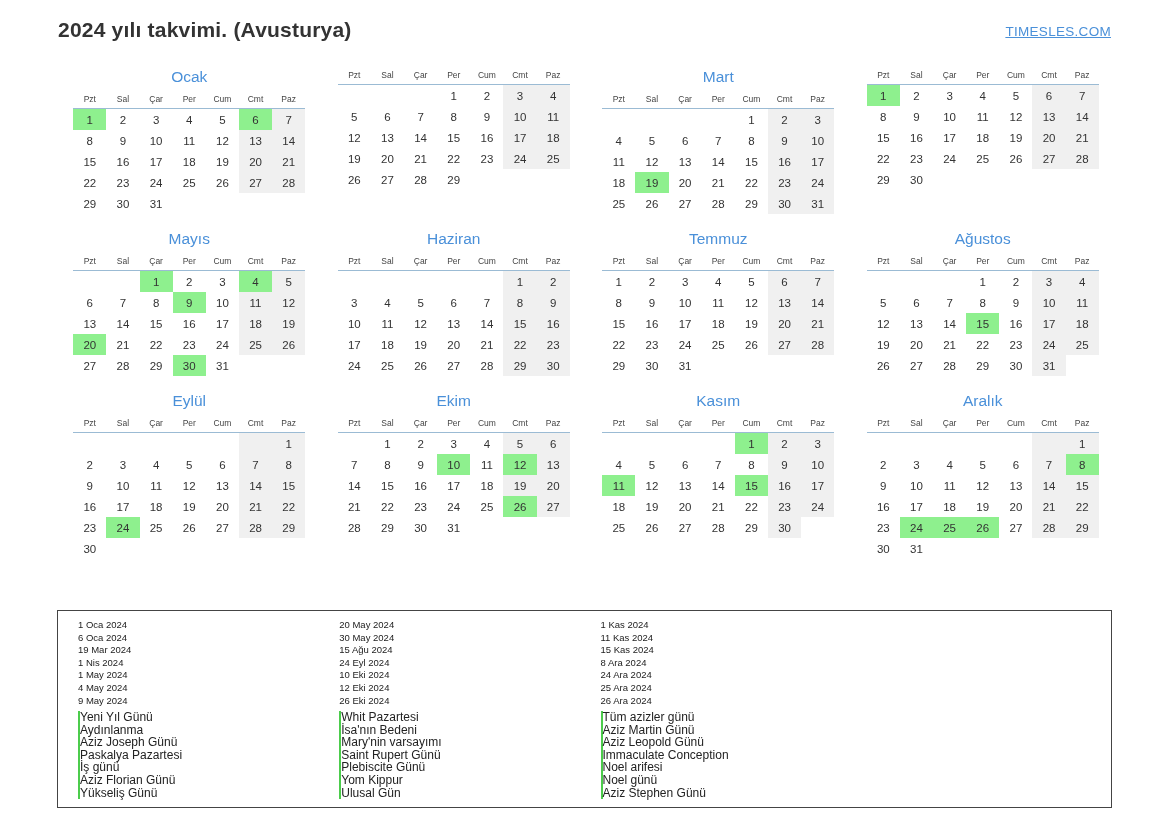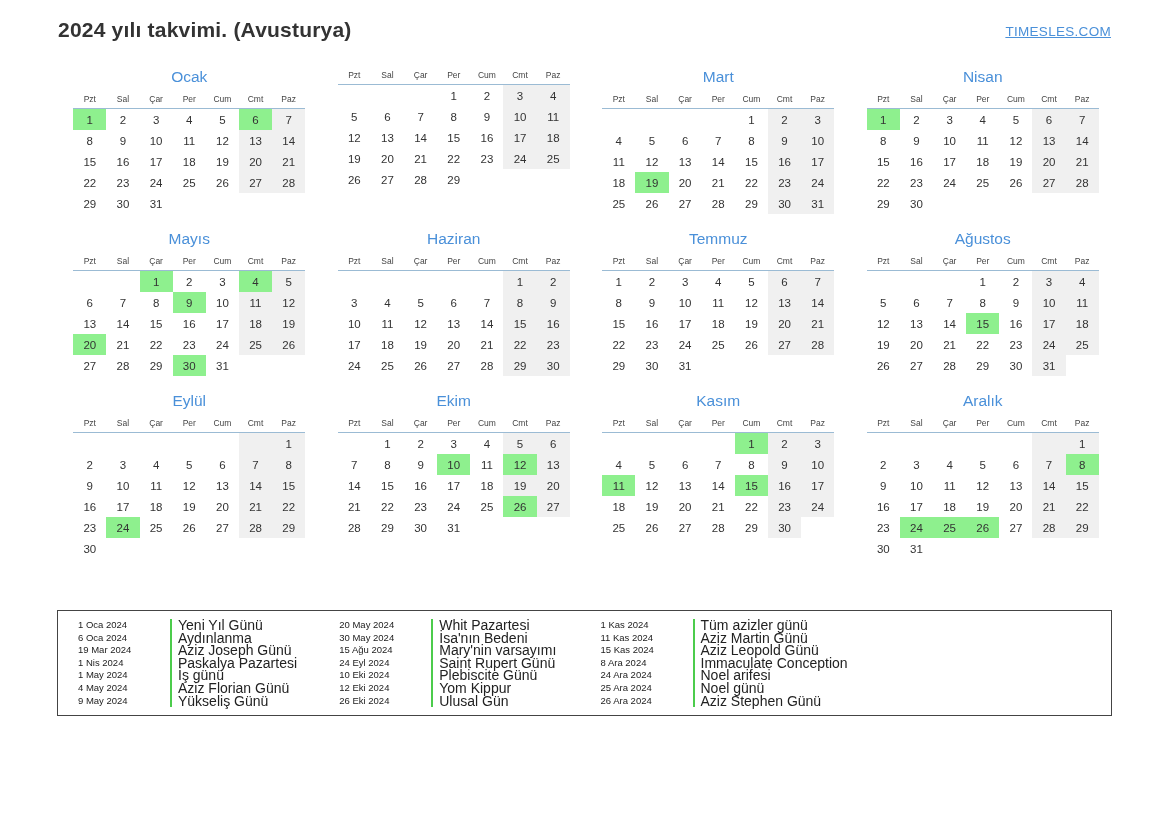--- a/index.html
+++ b/index.html
@@ -101,34 +101,34 @@
     border: 1px solid #444444;
     box-sizing: border-box;
     padding: 8px 4px 8px 4px;
     display: flex;
   }
   .legend-col {
     width: 25%;
     box-sizing: border-box;
     display: flex;
     padding-left: 16px;
+    flex-direction: column;
   }
   .legend-dates {
     font-size: 9.5px;
     color: #222222;
     line-height: 12.6px;
     width: 92px;
     flex: 0 0 92px;
   }
   .legend-names {
-    font-size: 14px;
+    font-size: 12px;
     color: #222222;
     line-height: 12.6px;
     border-left: 2px solid #4ccc4c;
-    padding-left: 6px;
   }
   .legend-dates div, .legend-names div {
     white-space: nowrap;
   }
 </style>
 </head>
 <body>
 
 <div class="page">
 
@@ -320,21 +320,20 @@
               <td class="">27</td>
               <td class="">28</td>
               <td class="">29</td>
               <td class="we">30</td>
               <td class="we">31</td>
             </tr>
           </tbody>
         </table>
       </div>
       <div class="month">
-        <div class="month-name">Nisan</div>
         <table class="cal">
           <thead>
             <tr>
               <th>Pzt</th>
               <th>Sal</th>
               <th>Çar</th>
               <th>Per</th>
               <th>Cum</th>
               <th>Cmt</th>
               <th>Paz</th>

